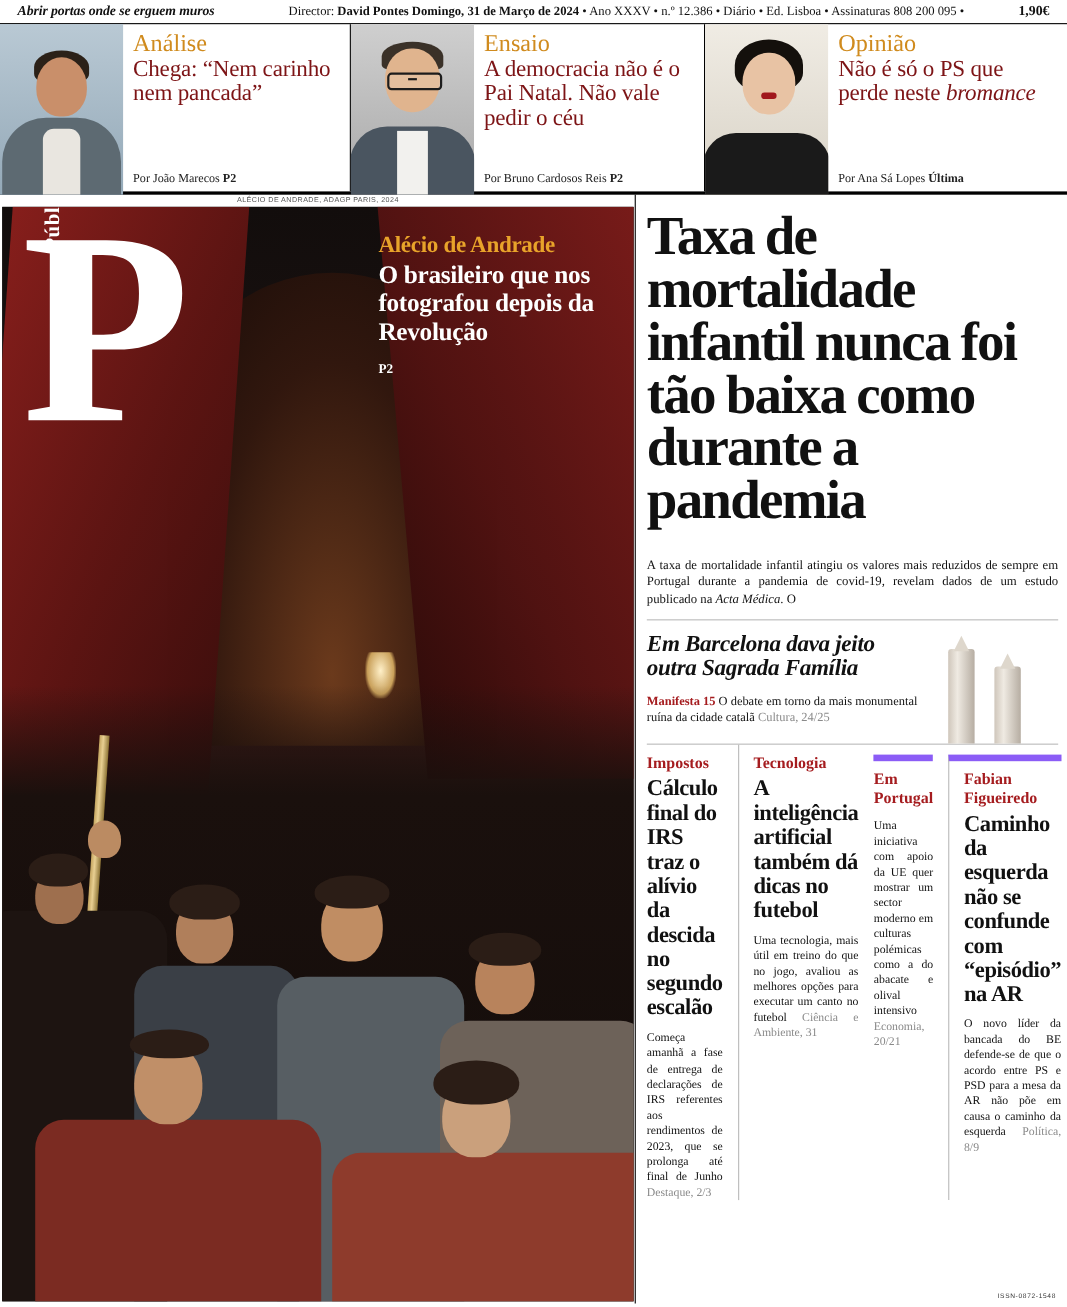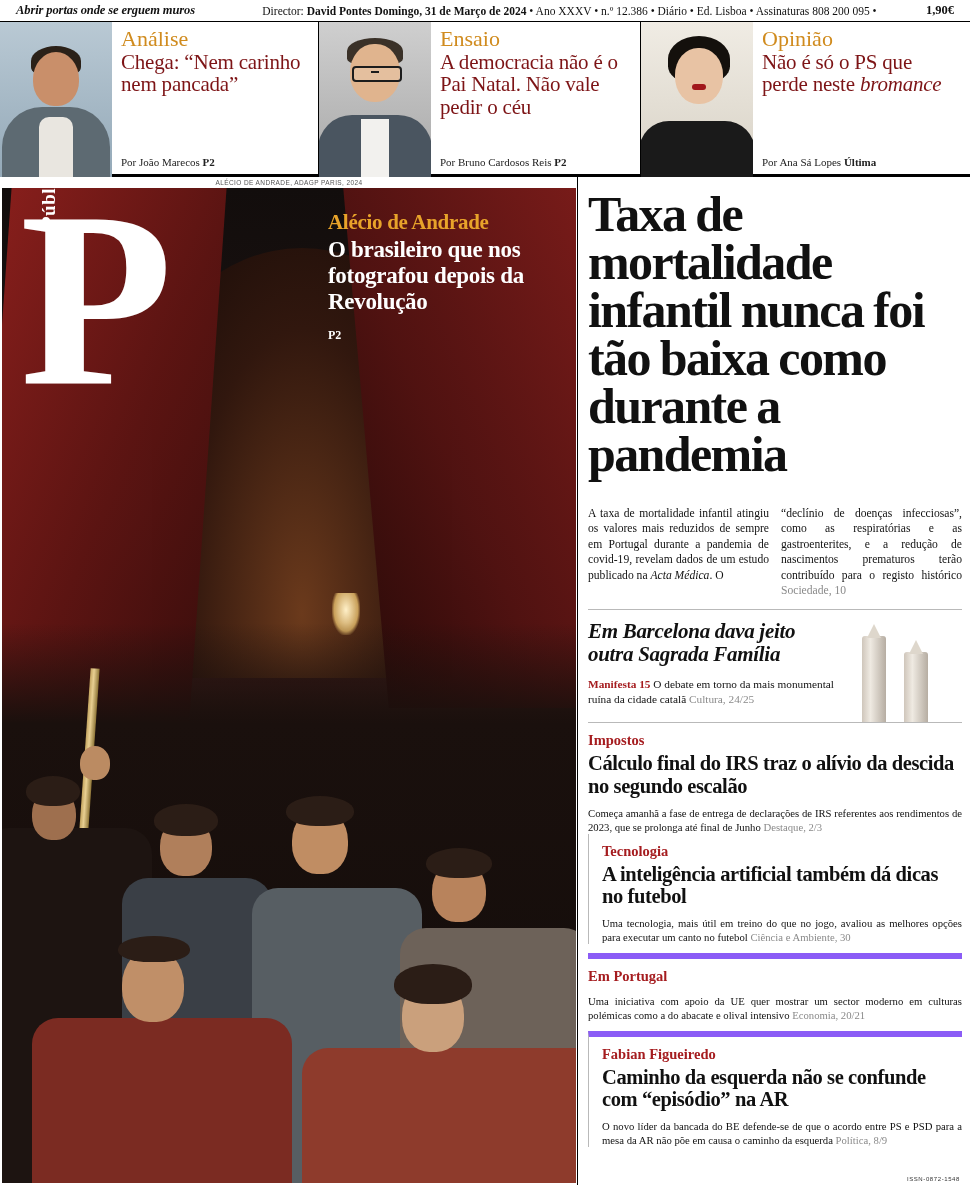--- a/index.html
+++ b/index.html
@@ -234,21 +234,21 @@
     top: 40px;
     transform: rotate(-90deg);
     transform-origin: left top;
     color: #ffffff;
     font-size: 19px;
     letter-spacing: .5px;
     font-weight: bold;
   }
   .photo-head {
     position: absolute;
-    left: 326px;
+    left: 342px;
     top: 22px;
     width: 230px;
   }
   .photo-kicker {
     color: #e8a32a;
     font-size: 21px;
     font-weight: bold;
     letter-spacing: -.3px;
     margin-bottom: 2px;
   }
@@ -334,21 +334,21 @@
     top:-12px; width:0; height:0;
     border-left:7px solid transparent; border-right:7px solid transparent;
     border-bottom:14px solid #ded7cc;
   }
   .t1 { left: 16px; width: 24px; height: 86px; }
   .t2 { left: 58px; width: 24px; height: 70px; }
 
   
   .briefs {
     display: grid;
-    grid-template-columns: 1fr;
+    grid-template-columns: 1fr 1fr 1fr 1fr;
     column-gap: 14px;
   }
   .brief {
     padding-top: 9px;
     box-sizing: border-box;
     position: relative;
   }
   .brief.right-cell { padding-left: 13px; border-left: 1px solid #b9b9b9; }
   .brief.row2 { border-top: 6px solid #8b5cf6; margin-top: 9px; }
   .brief-kicker {
@@ -502,23 +502,20 @@
     </div>
 
     <div class="rightcol">
 
       <div class="lead-headline">Taxa de mortalidade infantil nunca foi tão baixa como durante a pandemia</div>
 
       <div class="lead-body">
         <div class="col">
           <span>A taxa de mortalidade infantil atingiu os valores mais reduzidos de sempre em Portugal durante a pandemia de covid-19, revelam dados de um estudo publicado na </span><span class="ital">Acta Médica</span><span>. O</span>
         </div>
-        <div class="col">
-          <span>“declínio de doenças infecciosas”, como as respiratórias e as gastroenterites, e a redução de nascimentos prematuros terão contribuído para o registo histórico </span><span class="sec-ref">Sociedade, 10</span>
-        </div>
       </div>
 
       <div class="rule-full"></div>
 
       <div class="barca">
         <div class="txt">
           <div class="barca-title">Em Barcelona dava jeito outra Sagrada Família</div>
           <div class="barca-sub">
             <span class="manifesta">Manifesta 15</span><span> O debate em torno da mais monumental ruína da cidade catalã </span><span class="sec-ref">Cultura, 24/25</span>
           </div>
@@ -535,21 +532,21 @@
 
         <div class="brief">
           <div class="brief-kicker">Impostos</div>
           <div class="brief-title">Cálculo final do IRS traz o alívio da descida no segundo escalão</div>
           <div class="brief-body"><span>Começa amanhã a fase de entrega de declarações de IRS referentes aos rendimentos de 2023, que se prolonga até final de Junho </span><span class="sec-ref">Destaque, 2/3</span></div>
         </div>
 
         <div class="brief right-cell">
           <div class="brief-kicker">Tecnologia</div>
           <div class="brief-title">A inteligência artificial também dá dicas no futebol</div>
-          <div class="brief-body"><span>Uma tecnologia, mais útil em treino do que no jogo, avaliou as melhores opções para executar um canto no futebol </span><span class="sec-ref">Ciência e Ambiente, 30</span></div>
+          <div class="brief-body"><span>Uma tecnologia, mais útil em treino do que no jogo, avaliou as melhores opções para executar um canto no futebol </span><span class="sec-ref">Ciência e Ambiente, 31</span></div>
         </div>
 
         <div class="brief row2">
           <div class="brief-kicker">Em Portugal</div>
           <div class="brief-body"><span>Uma iniciativa com apoio da UE quer mostrar um sector moderno em culturas polémicas como a do abacate e olival intensivo </span><span class="sec-ref">Economia, 20/21</span></div>
         </div>
 
         <div class="brief right-cell row2">
           <div class="brief-kicker">Fabian Figueiredo</div>
           <div class="brief-title">Caminho da esquerda não se confunde com “episódio” na AR</div>

